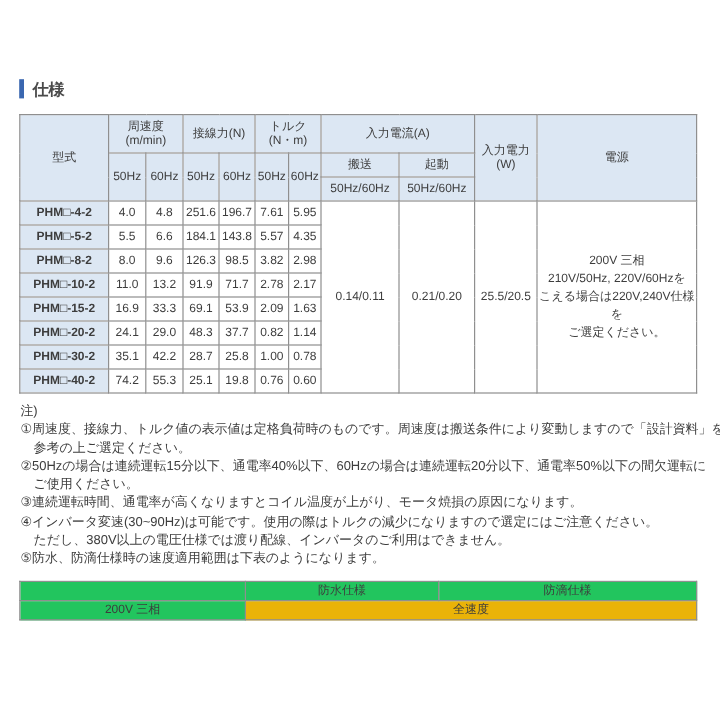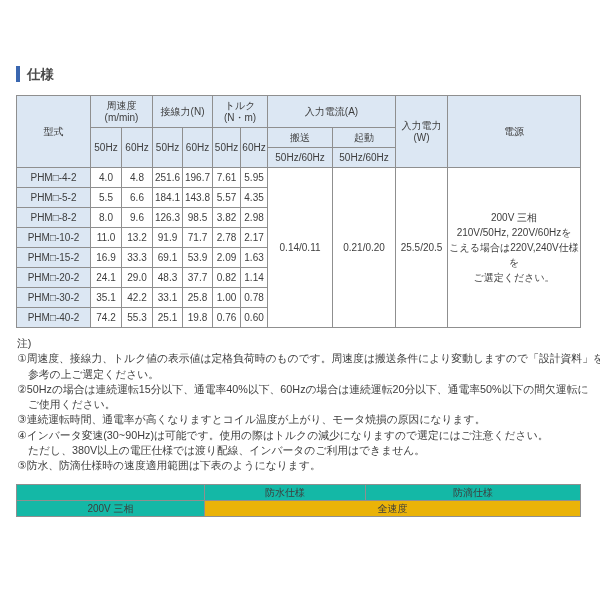--- a/index.html
+++ b/index.html
@@ -31,42 +31,42 @@
     text-align:center; vertical-align:middle;
     padding:0 1px; background:#ffffff; color:#3d3d3d;
     overflow:hidden;
   }
   .spec td.hd { background:#dce7f3; }
   tr.ha { height:32px; }
   tr.hb { height:20px; }
   tr.hc { height:20px; }
   tr.dr { height:20px; }
   .spec td.power { font-size:10px; line-height:15px; white-space:pre-line;text-align:center; }
-  .spec td.model { background:#dce7f3; }
+  .spec td.model { background:#dce7f3;font-weight:bold; }
 
   
   .notes {
     position:absolute; left:17px; top:336px;
     font-size:10.8px; line-height:15.3px; color:#3d3d3d;
     white-space:nowrap;
   }
   .notes .indent { padding-left:11px; }
 
   
   .speed {
     position:absolute; left:16px; top:484px; width:564px;
     border:1px solid #6f6f6f;
   }
   .speed td {
     border:1px solid #8f8f8f;
     font-size:10px; line-height:12px;
     text-align:center; vertical-align:middle;
     padding:0; background:#eab308; color:#3d3d3d;
   }
-  .speed td.hd { background:#14b8a6;margin-top:22px; }
+  .speed td.hd { background:#22c55e;margin-top:22px; }
   .speed tr { height:16px; }
 </style>
 </head>
 <body>
 
 <div class="page">
 
   <div class="sec-title">
     <span class="bar"></span>
     <span>仕様</span>
@@ -171,21 +171,21 @@
       <td>29.0</td>
       <td>48.3</td>
       <td>37.7</td>
       <td>0.82</td>
       <td>1.14</td>
     </tr>
     <tr class="dr">
       <td class="model">PHM□-30-2</td>
       <td>35.1</td>
       <td>42.2</td>
-      <td>33.1</td>
+      <td>28.7</td>
       <td>25.8</td>
       <td>1.00</td>
       <td>0.78</td>
     </tr>
     <tr class="dr">
       <td class="model">PHM□-40-2</td>
       <td>74.2</td>
       <td>55.3</td>
       <td>25.1</td>
       <td>19.8</td>

